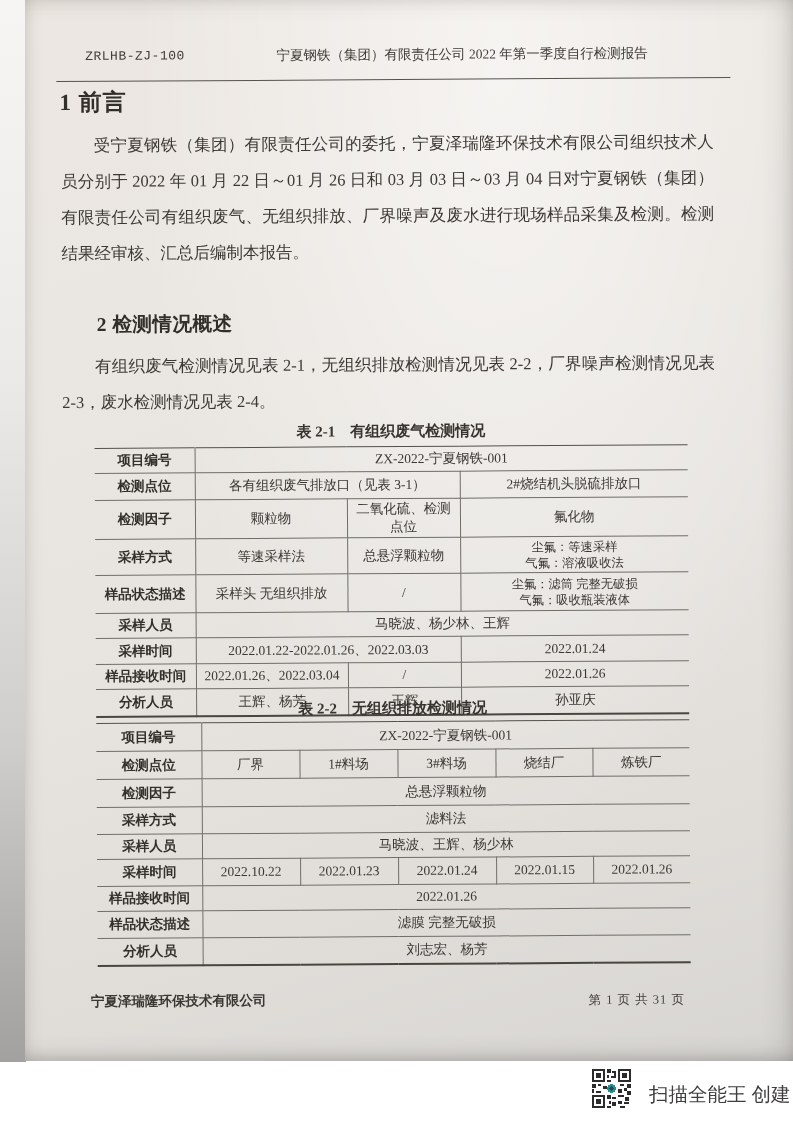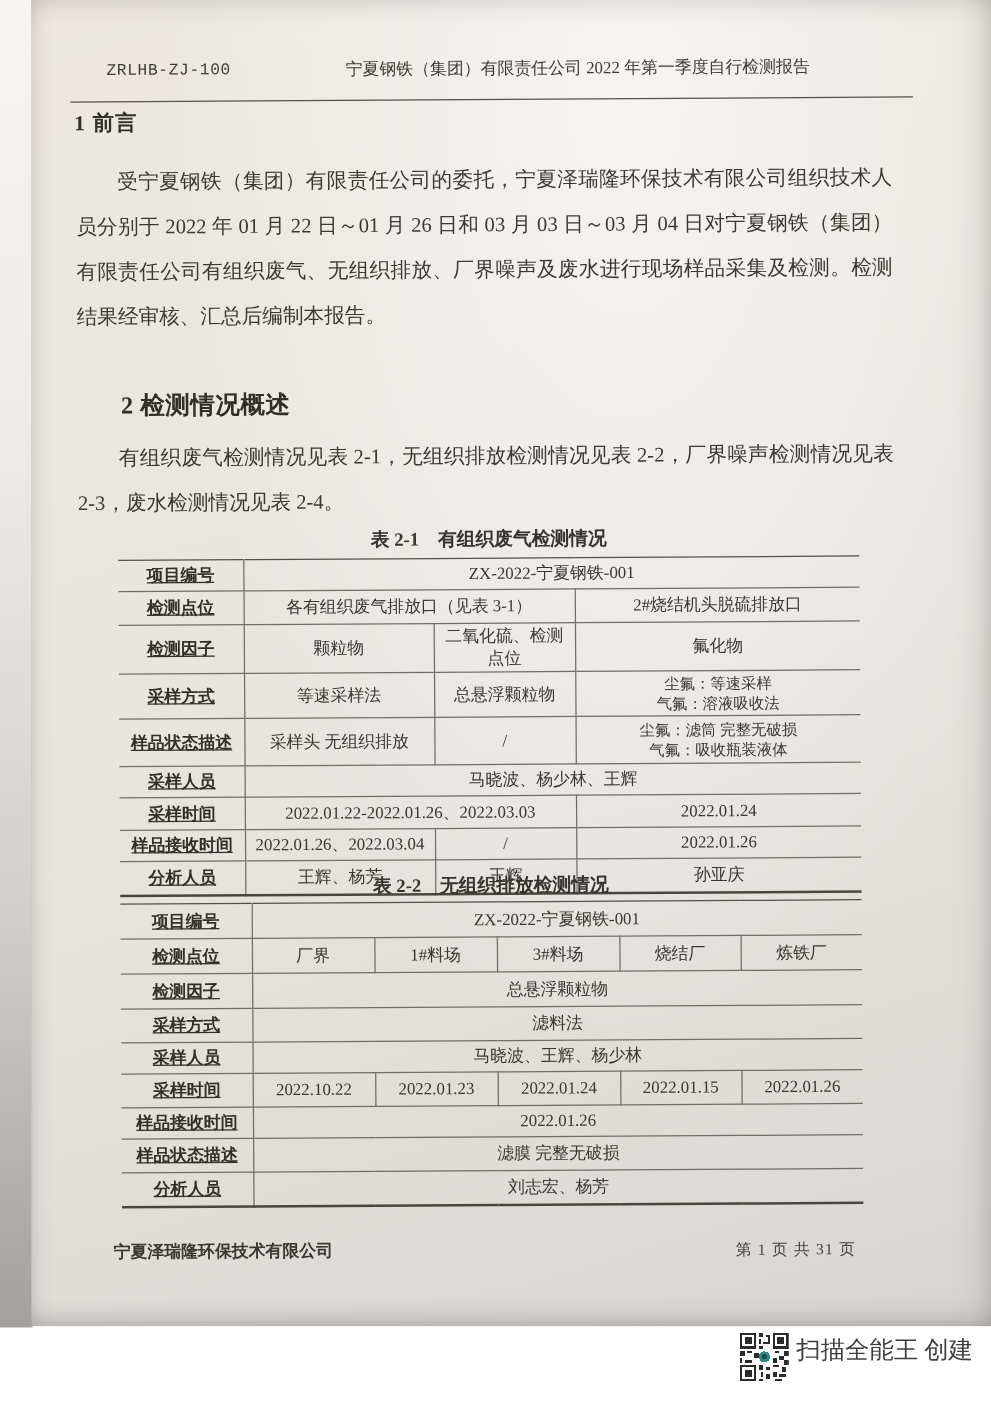--- a/index.html
+++ b/index.html
@@ -23,46 +23,46 @@
     box-shadow:
       inset -20px 0 30px -20px rgba(60,55,50,0.25),
       inset 12px 0 20px -14px rgba(60,55,50,0.18),
       inset 0 -14px 22px -14px rgba(60,55,50,0.35),
       inset 0 16px 26px -20px rgba(60,55,50,0.20);
   }
   .sheet{position:absolute;inset:0;transform:rotate(-0.35deg);transform-origin:380px 520px;}
   .doc-code{position:absolute;left:63px;top:47px;font-size:13px;letter-spacing:0.5px;color:#403c38;font-family:Liberation Mono, monospace;}
   .doc-title{position:absolute;left:170px;top:46px;width:540px;text-align:center;font-size:13.5px;color:#3e3a36;}
   .head-rule{position:absolute;left:34px;top:79px;width:674px;height:0;border-top:1.6px solid #55514c;}
-  .h1{position:absolute;left:37px;top:85px;font-size:17px;font-weight:bold;color:#322e2a;letter-spacing:1px;}
+  .h1{position:absolute;left:37px;top:85px;font-size:23px;font-weight:bold;color:#322e2a;letter-spacing:1px;}
   .para{position:absolute;left:38px;width:653px;font-size:16.5px;line-height:36px;text-align:justify;text-indent:2em;color:#3c3833;}
   .p1{top:126px;}
   .h2{position:absolute;left:37px;top:309px;font-size:19.5px;font-weight:bold;color:#322e2a;letter-spacing:0.5px;margin-left:36px;}
   .p2{top:347px;}
   .tbl-caption{position:absolute;left:70px;width:593px;text-align:center;font-size:15px;font-weight:bold;color:#37332f;}
   .cap1{top:422px;}
   .cap2{top:699px;}
   table.rpt{
     position:absolute;left:70px;width:593px;border-collapse:collapse;table-layout:fixed;
     border-top:1.8px solid #54504b;border-bottom:2.6px solid #49453f;
     font-size:13.5px;color:#3b3733;
   }
   .t1{top:446px;}
   .t2{top:721px;}
   table.rpt td{
     border-bottom:1px solid #716d67;border-right:1px solid #716d67;
     text-align:center;vertical-align:middle;padding:1px 3px;overflow:hidden;
   }
   table.rpt td:last-child{border-right:none;}
-  table.rpt td.lbl{font-weight:bold;color:#332f2b;text-decoration:underline;}
+  table.rpt td.lbl{font-weight:bold;color:#332f2b;}
   table.rpt tr:last-child td{border-bottom:none;}
   .two-line{font-size:12.3px;line-height:16px;}
   .footer-company{position:absolute;left:63px;top:991px;font-size:13.5px;font-weight:bold;color:#3b3733;}
   .footer-pages{position:absolute;left:480px;top:993px;width:177px;text-align:right;font-size:12.5px;color:#45413c;letter-spacing:1px;}
-  .watermark{position:absolute;left:592px;top:1066px;height:42px;display:flex;align-items:flex-start;gap:6px;}
+  .watermark{position:absolute;left:592px;top:1066px;height:42px;display:flex;align-items:flex-end;gap:18px;}
   .qr{width:39px;height:39px;display:block;}
   .wm-text{font-size:19.5px;color:#3f3e3d;font-family:"Liberation Serif","DejaVu Serif",serif;white-space:nowrap;}
 </style>
 </head>
 <body>
 
 <div class="scan-edge"></div>
 
 <div class="page">
   <div class="sheet">

